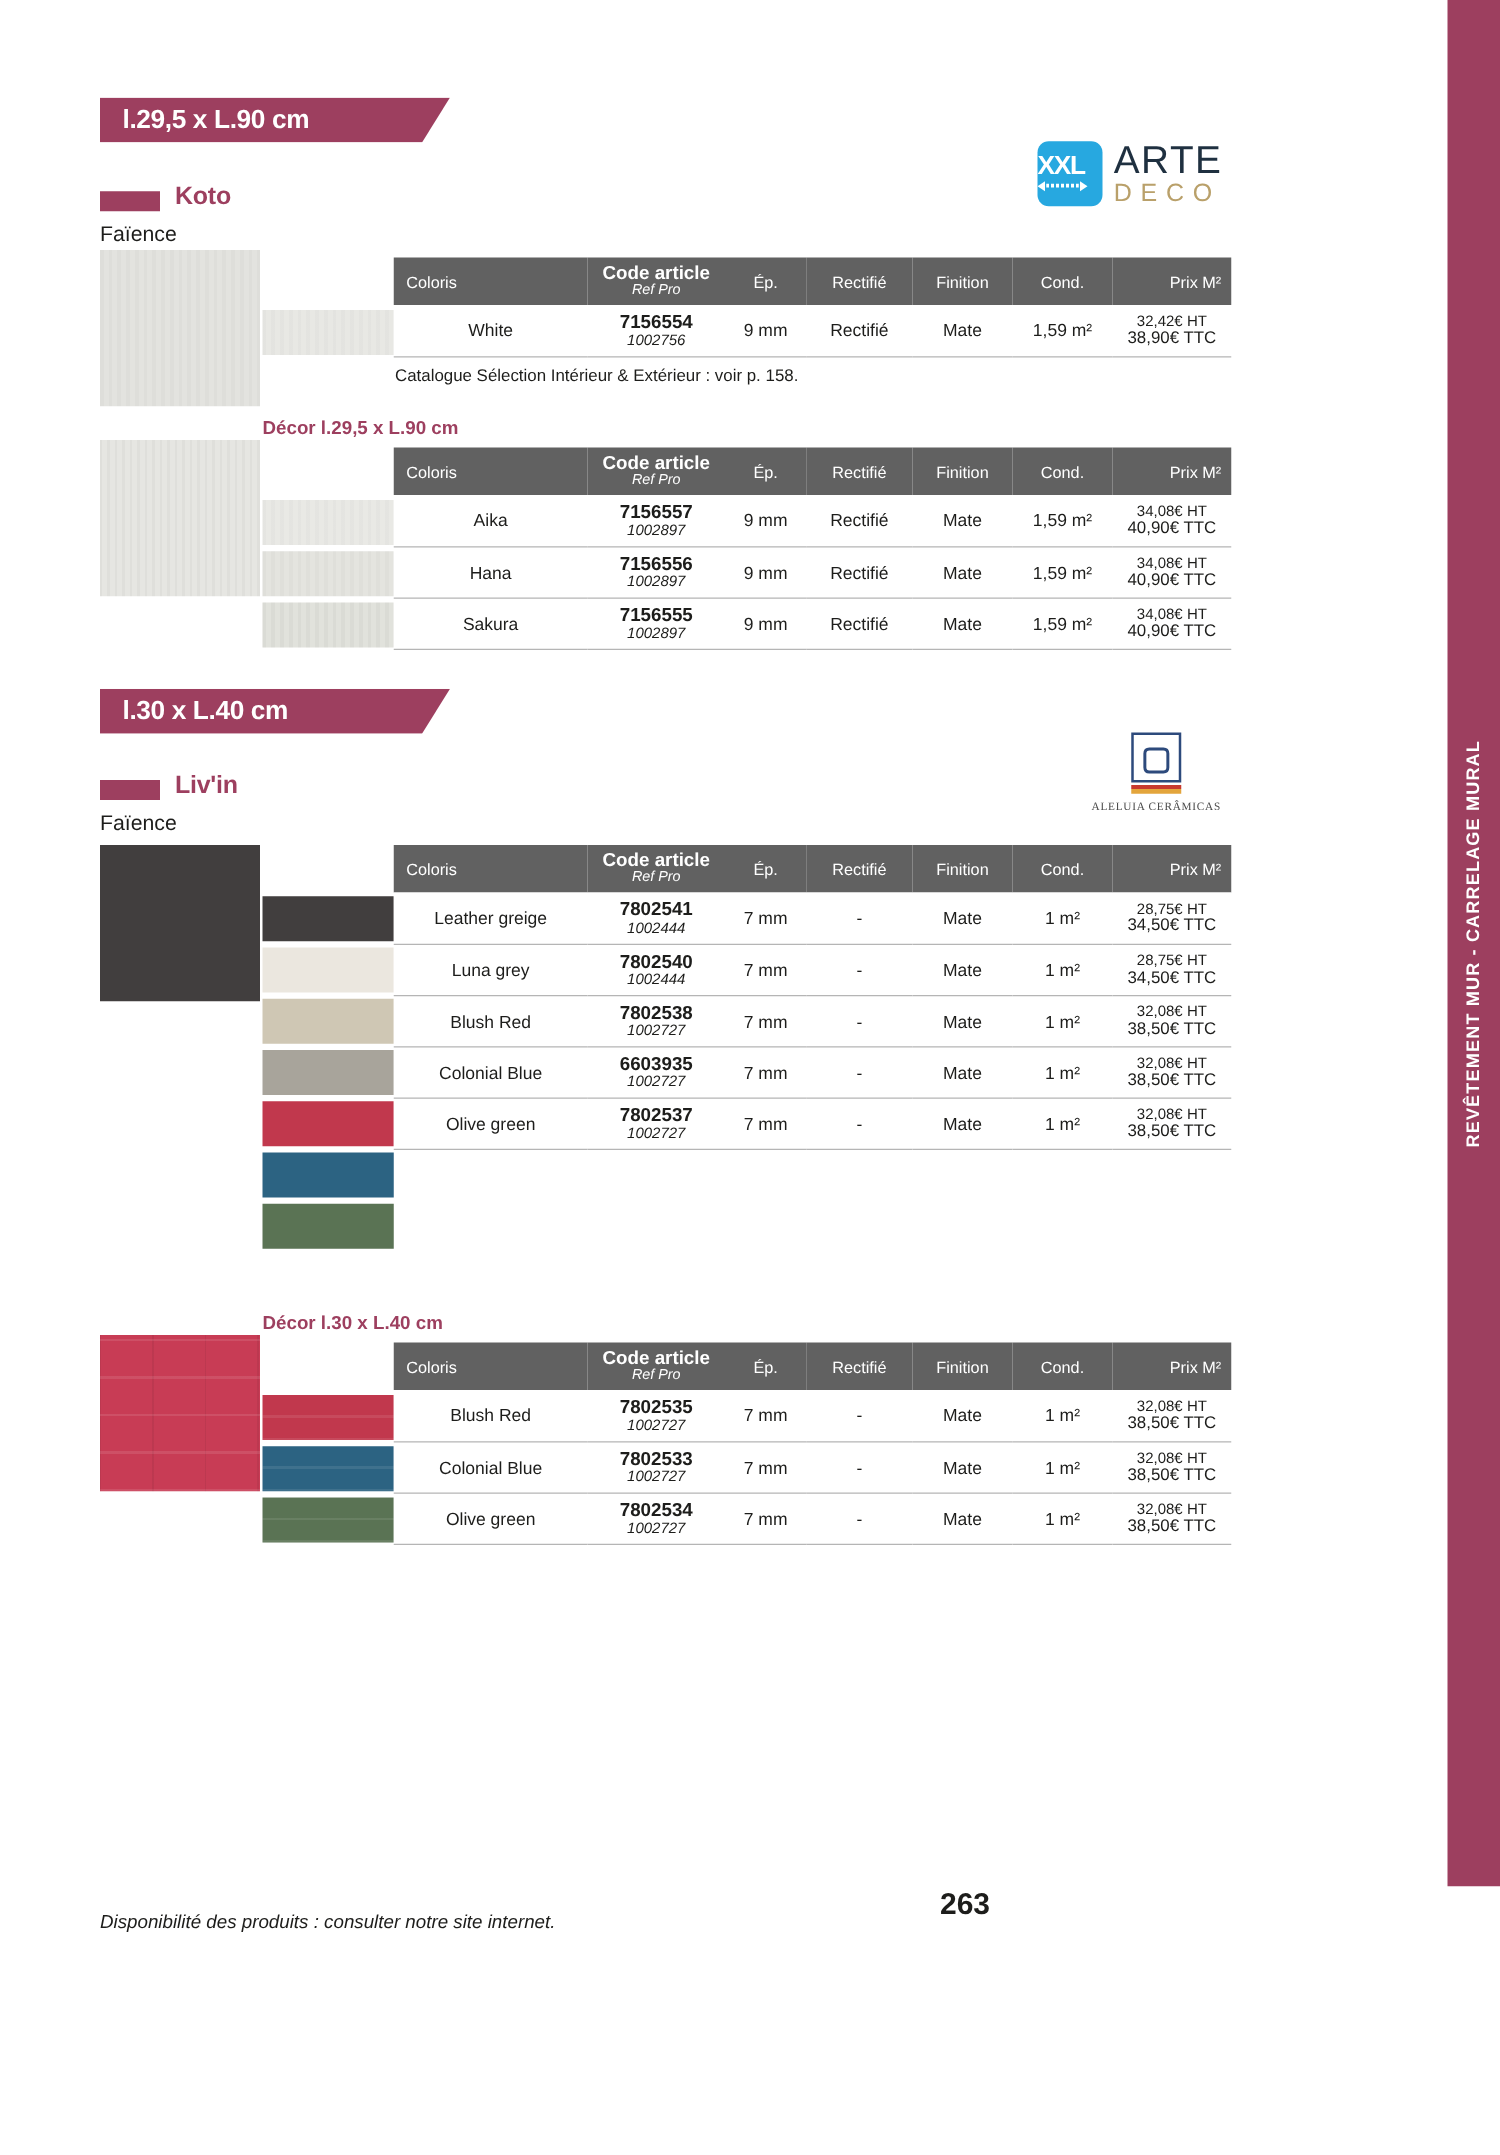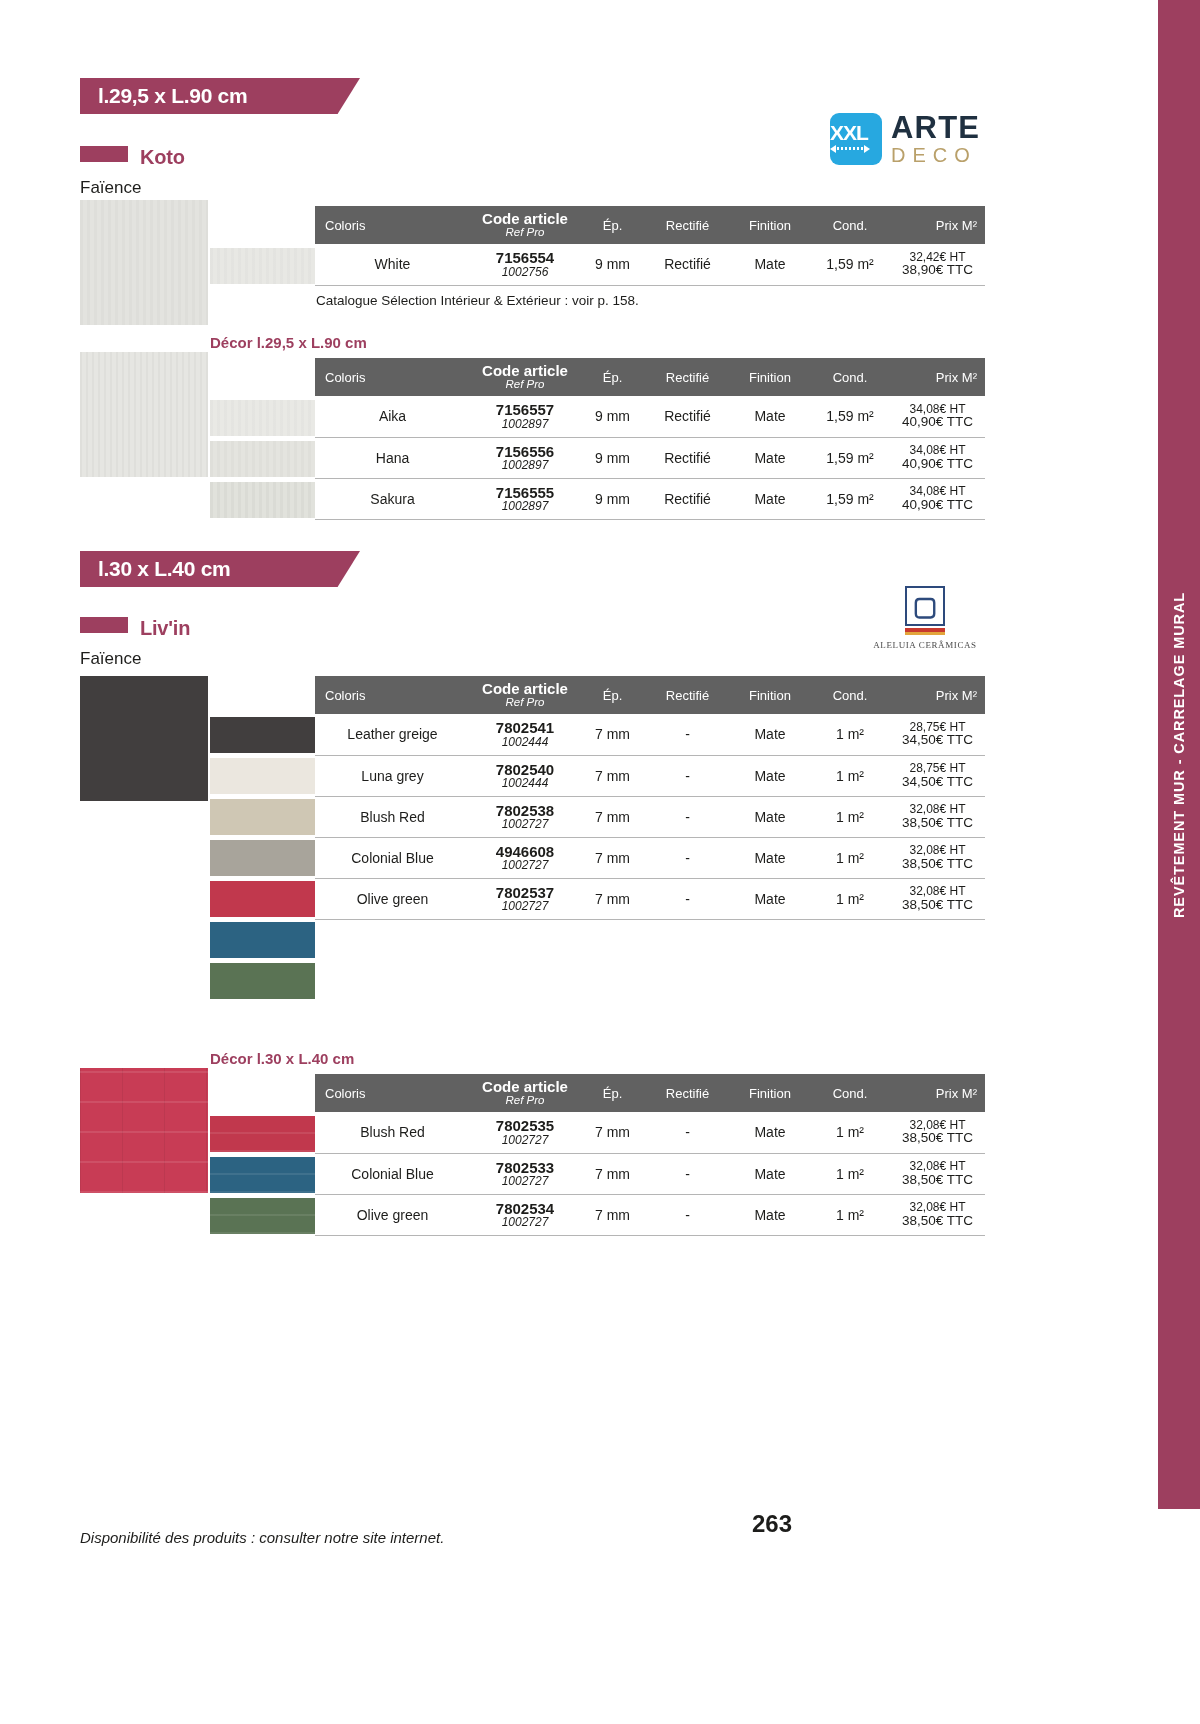--- a/index.html
+++ b/index.html
@@ -54,21 +54,21 @@
     font-size: 21px;
     font-weight: 700;
     letter-spacing: -0.3px;
     clip-path: polygon(0 0, 100% 0, 92% 100%, 0 100%);
   }
 
   
   .brand-row {
     position: absolute;
     display: flex;
-    align-items: flex-start;
+    align-items: flex-end;
     gap: 12px;
   }
   .brand-swatch {
     width: 48px;
     height: 16px;
     background: #9d3f5f;
     display: inline-block;
   }
   .brand-name {
     color: #9d3f5f;
@@ -183,21 +183,21 @@
   }
   .xxl-badge .xxl-arrow .dots {
     width: 26px; height: 3px;
     background: repeating-linear-gradient(to right, #ffffff 0 2px, transparent 2px 4px);
   }
   .tri-l { width: 0; height: 0; border-top: 4px solid transparent; border-bottom: 4px solid transparent; border-right: 6px solid #ffffff; }
   .tri-r { width: 0; height: 0; border-top: 4px solid transparent; border-bottom: 4px solid transparent; border-left: 6px solid #ffffff; }
 
   .arte-words { line-height: 1; }
   .arte-top {
-    font-size: 31px; font-weight: 700; color: #1f3040; letter-spacing: 1.2px;
+    font-size: 31px; font-weight: 400; color: #1f3040; letter-spacing: 1.2px;
   }
   .arte-bot {
     font-size: 20px; color: #b9a06a; letter-spacing: 7px; margin-top: 2px;
   }
 
   .logo-aleluia {
     position: absolute;
     text-align: center;
     width: 130px;
   }
@@ -492,21 +492,21 @@
           <td>Mate</td>
           <td>1 m²</td>
           <td class="c-prix">
             <span class="prix-ht">32,08€ HT</span>
             <span class="prix-ttc">38,50€ TTC</span>
           </td>
         </tr>
         <tr>
           <td class="c-coloris">Colonial Blue</td>
           <td class="c-code">
-            <span class="code-main">4946608</span>
+            <span class="code-main">6603935</span>
             <span class="code-sub">1002727</span>
           </td>
           <td>7 mm</td>
           <td>-</td>
           <td>Mate</td>
           <td>1 m²</td>
           <td class="c-prix">
             <span class="prix-ht">32,08€ HT</span>
             <span class="prix-ttc">38,50€ TTC</span>
           </td>

